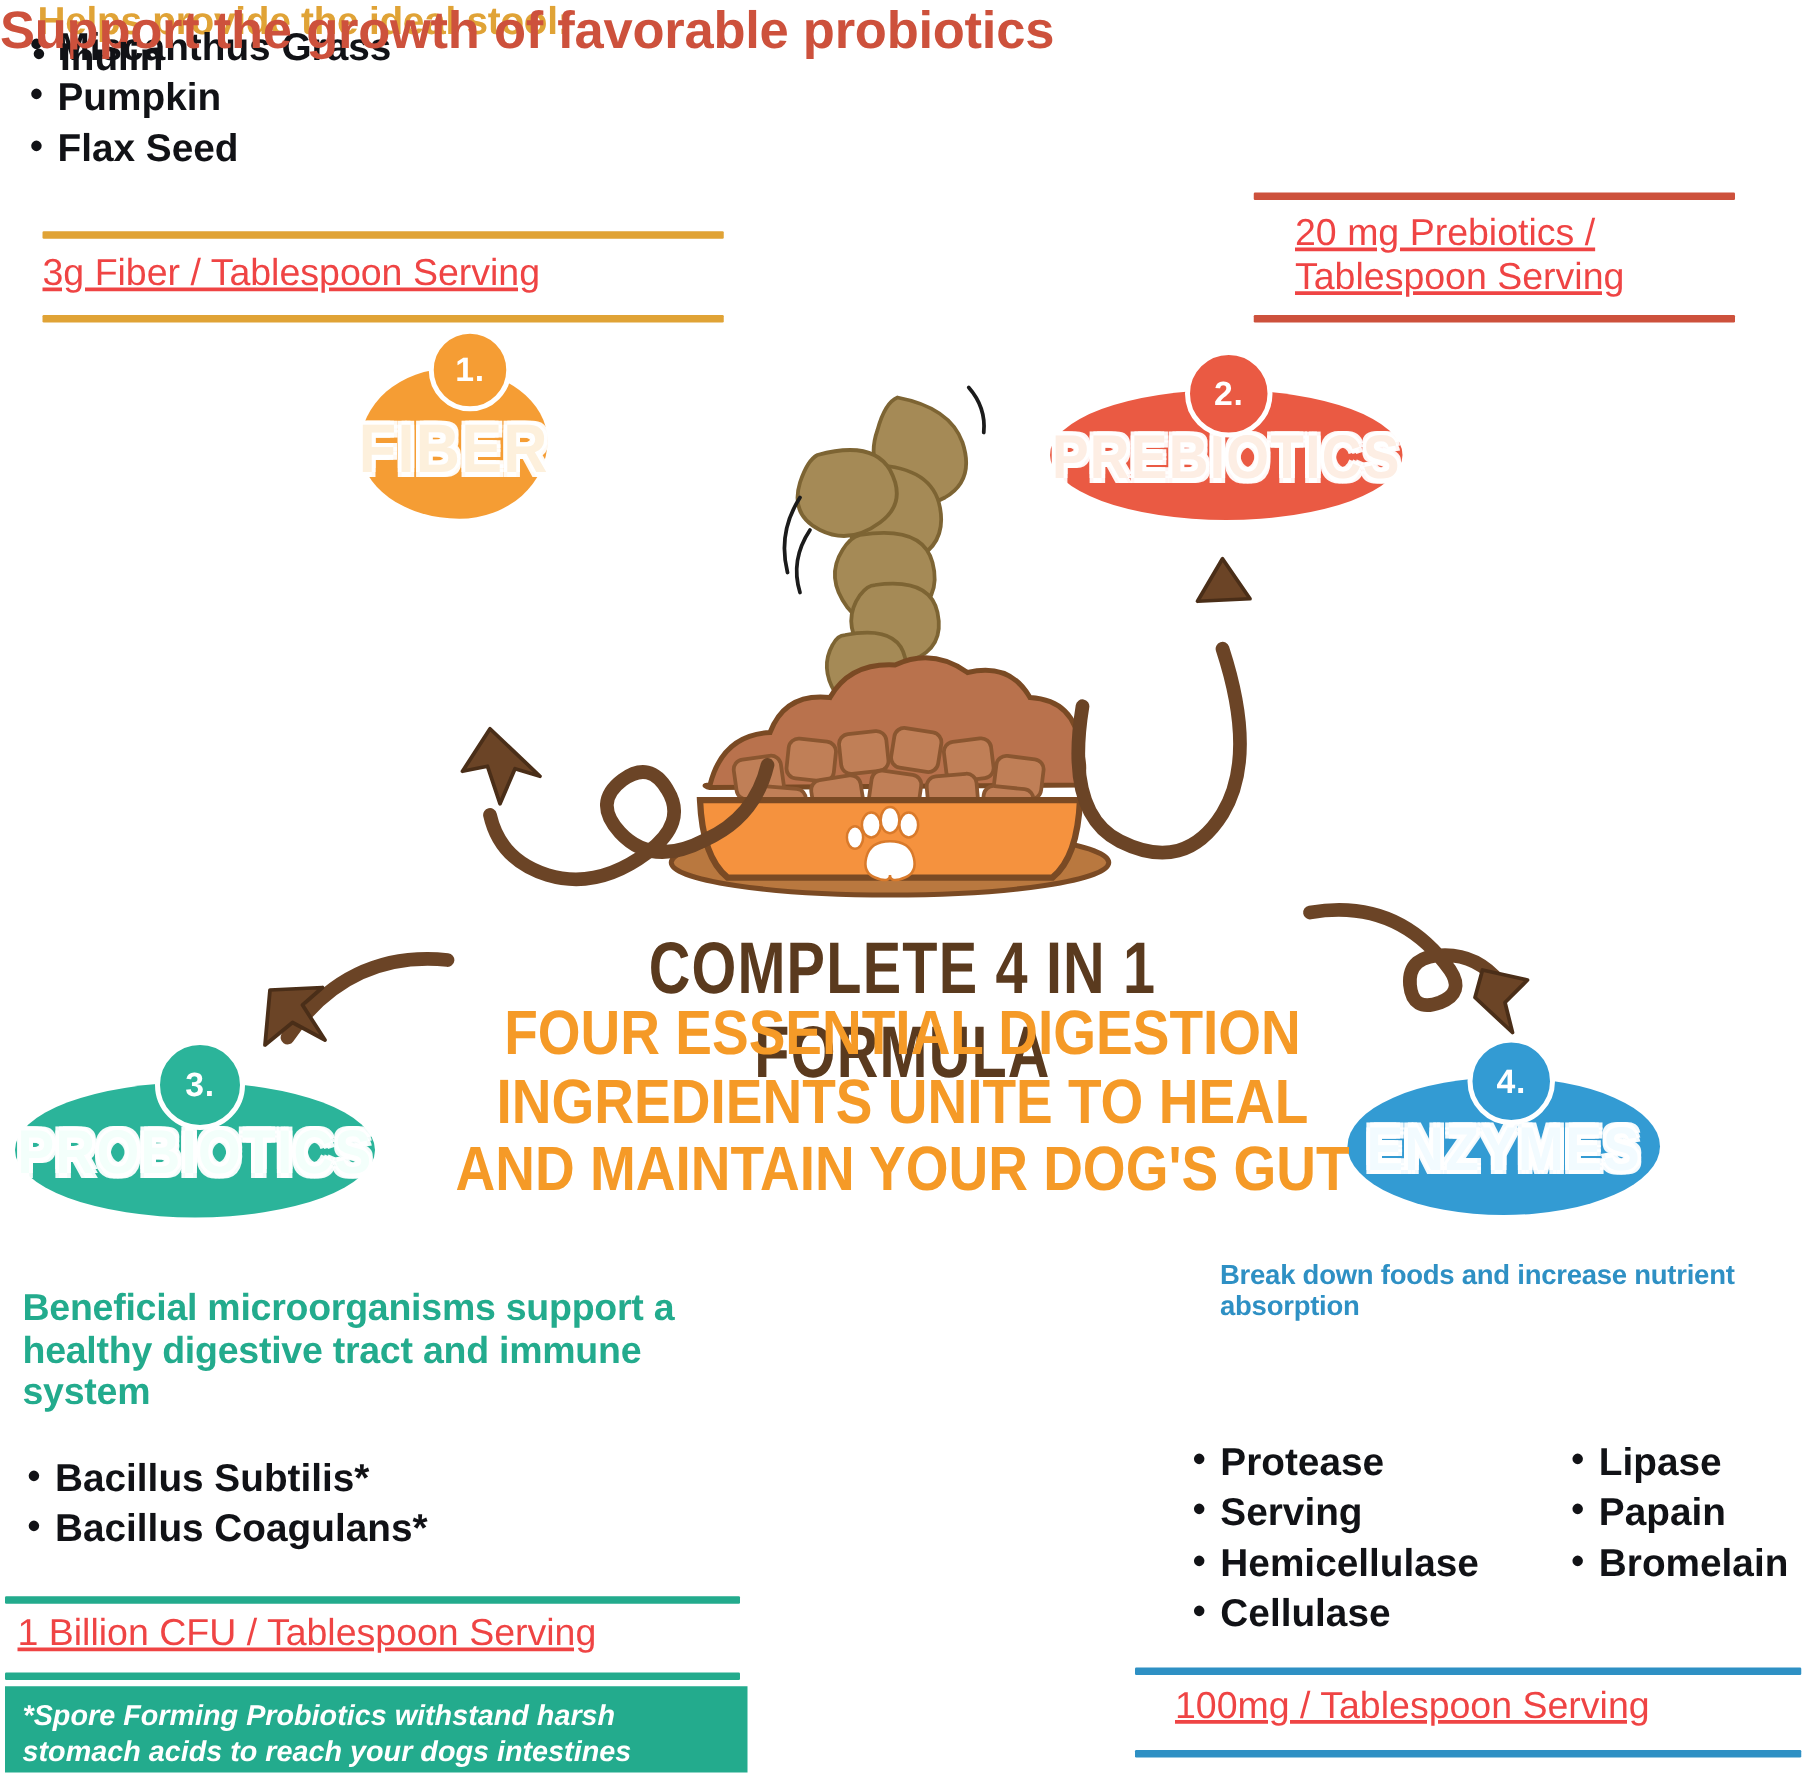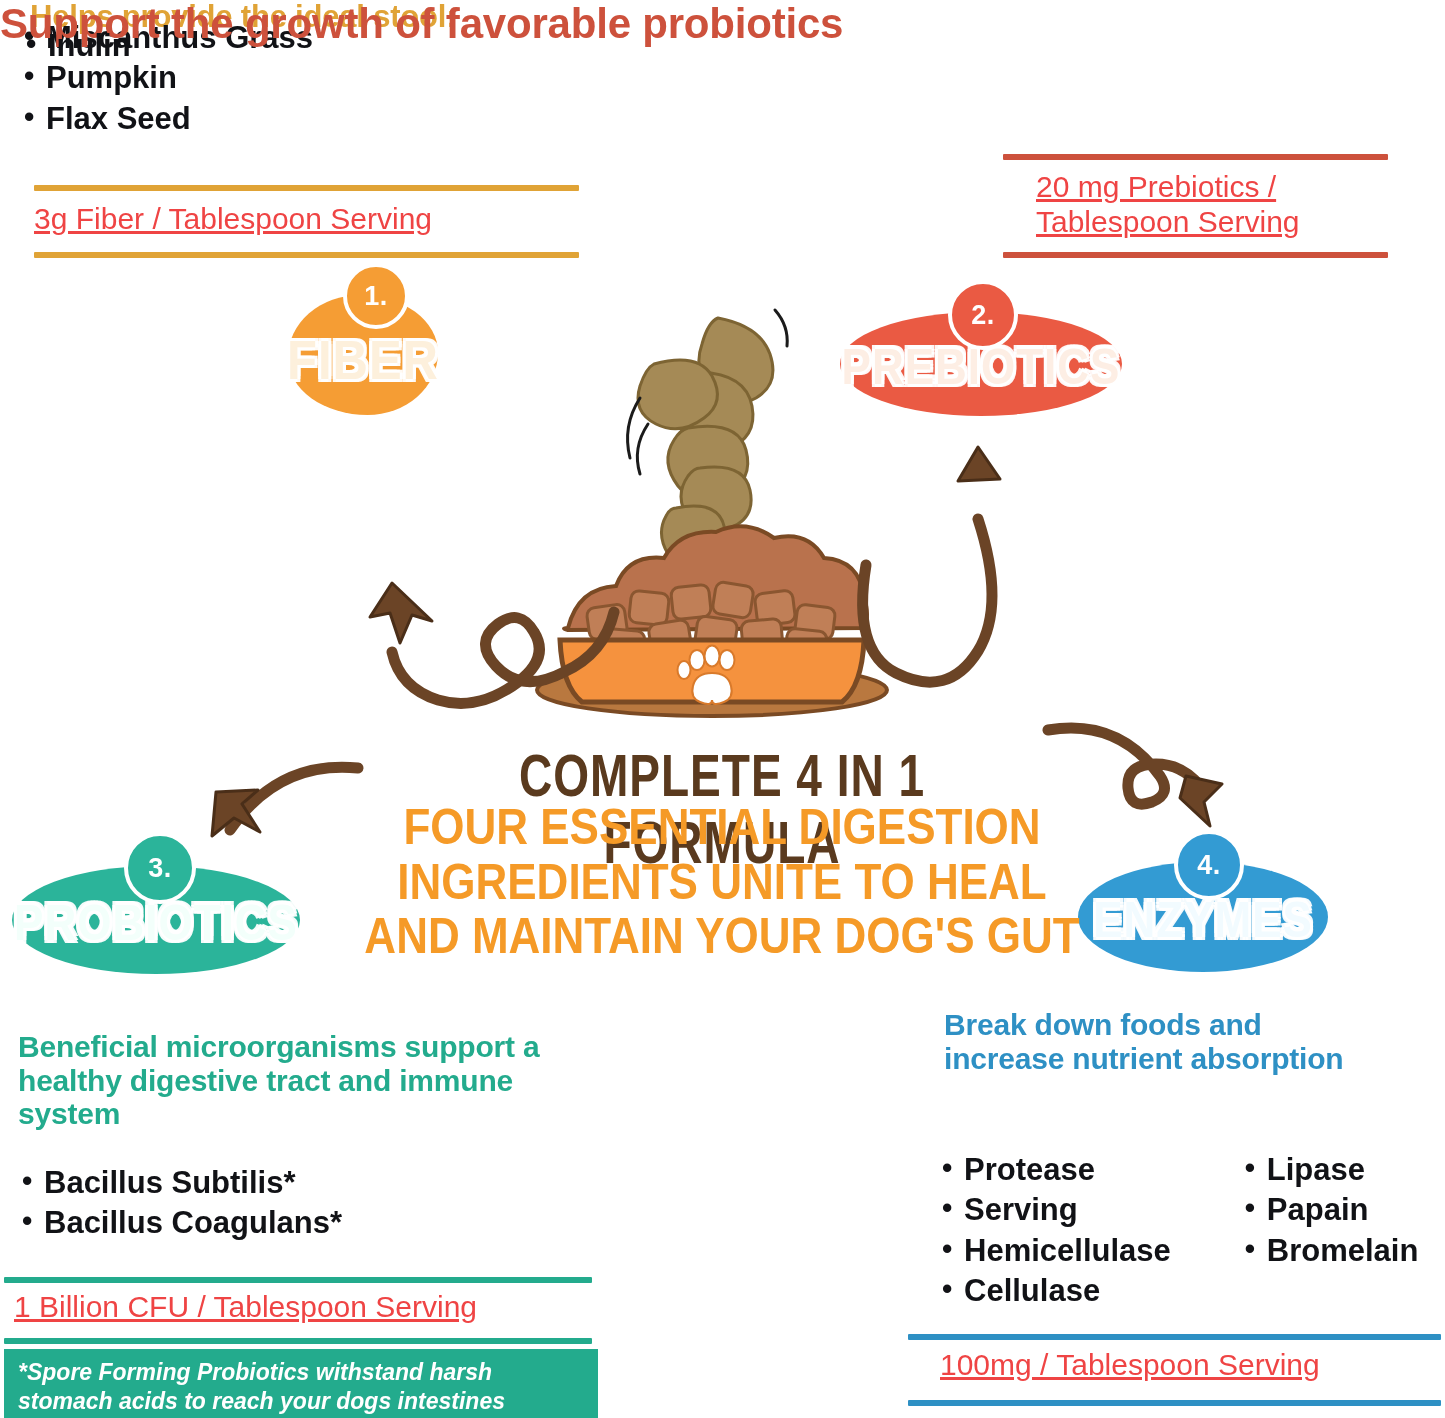--- a/index.html
+++ b/index.html
@@ -48,22 +48,22 @@
   #probio-rule-top{left:4px;top:1277px;width:588px;background:#23ab8d;}
   #probio-serving{left:14px;top:1290px;width:600px;font-size:30px;}
   #probio-rule-bot{left:4px;top:1338px;width:588px;background:#23ab8d;}
   #probio-note{
     left:4px;top:1349px;width:570px;background:#23ab8d;color:#ffffff;
     font-style:italic;font-weight:bold;font-size:23px;line-height:1.28;
     padding:9px 10px 10px 14px;
   }
 
   
-  #enzyme-desc{left:944px;top:1008px;width:430px;color:#2e90c4;font-size:30px;}
-  #enzyme-cols{left:938px;top:1150px;width:505px;display:flex;gap:70px;}
+  #enzyme-desc{left:976px;top:1008px;width:430px;color:#2e90c4;font-size:22px;}
+  #enzyme-cols{left:938px;top:1150px;width:505px;display:flex;gap:70px;justify-content:center;}
   #enzyme-cols ul{font-size:31px;}
   #enzyme-rule-top{left:908px;top:1334px;width:533px;background:#2e90c4;}
   #enzyme-serving{left:940px;top:1348px;width:500px;font-size:30px;}
   #enzyme-rule-bot{left:908px;top:1400px;width:533px;background:#2e90c4;}
 
   
   .badge{position:absolute;display:flex;align-items:center;justify-content:center;}
   .badge .blob{position:absolute;inset:0;border-radius:50%;}
   .badge .num{
     position:absolute;display:flex;align-items:center;justify-content:center;

